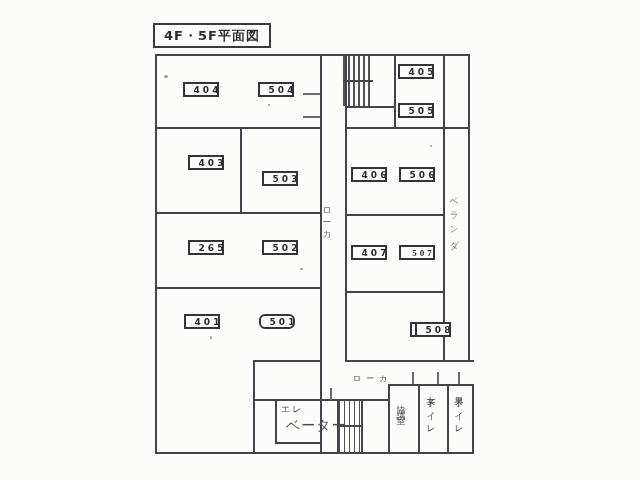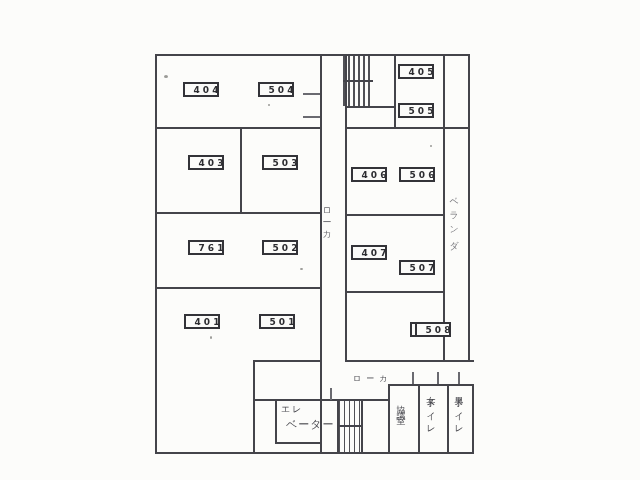--- a/index.html
+++ b/index.html
@@ -34,20 +34,21 @@
     font-size:9px;color:#4a4a50;letter-spacing:3px;line-height:1;white-space:nowrap;
   }
   .htext{position:absolute;font-size:8px;color:#4a4a50;white-space:nowrap;}
   .speck{position:absolute;background:#9a9a96;border-radius:50%;}
 </style>
 </head>
 <body>
 
 <div id="canvas">
 
+  <div class="titlebox">4F・5F平面図</div>
 
   <div class="wall h" style="left:155px;top:54px;width:315px;"></div>
   <div class="wall v" style="left:155px;top:54px;height:400px;"></div>
   <div class="wall h" style="left:155px;top:452px;width:319px;"></div>
   <div class="wall v" style="left:468px;top:54px;height:308px;"></div>
 
   <div class="wall h" style="left:155px;top:127px;width:167px;"></div>
   <div class="wall h" style="left:155px;top:212px;width:167px;"></div>
   <div class="wall h" style="left:155px;top:287px;width:167px;"></div>
   <div class="wall v" style="left:240px;top:127px;height:87px;"></div>
@@ -85,39 +86,39 @@
   <div class="wall v" style="left:418px;top:384px;height:69px;"></div>
   <div class="wall v" style="left:447px;top:384px;height:69px;"></div>
   <div class="wall v" style="left:472px;top:384px;height:69px;"></div>
   <div class="wall v thin" style="left:412px;top:372px;height:12px;"></div>
   <div class="wall v thin" style="left:437px;top:372px;height:12px;"></div>
   <div class="wall v thin" style="left:458px;top:372px;height:12px;"></div>
 
   <div class="roomnum" style="left:183px;top:82px;">404</div>
   <div class="roomnum" style="left:258px;top:82px;">504</div>
   <div class="roomnum" style="left:188px;top:155px;">403</div>
-  <div class="roomnum" style="left:262px;top:155px;">503</div>
-  <div class="roomnum" style="left:188px;top:240px;">761</div>
+  <div class="roomnum" style="left:262px;top:171px;">503</div>
+  <div class="roomnum" style="left:188px;top:240px;">265</div>
   <div class="roomnum" style="left:262px;top:240px;">502</div>
   <div class="roomnum" style="left:184px;top:314px;text-align:center;">401</div>
-  <div class="roomnum" style="left:259px;top:314px;">501</div>
+  <div class="roomnum" style="left:259px;top:314px;border-radius:6px;">501</div>
   <div class="roomnum" style="left:398px;top:64px;">405</div>
   <div class="roomnum" style="left:398px;top:103px;">505</div>
   <div class="roomnum" style="left:351px;top:167px;">406</div>
   <div class="roomnum" style="left:399px;top:167px;">506</div>
   <div class="roomnum" style="left:351px;top:245px;">407</div>
-  <div class="roomnum" style="left:399px;top:260px;">507</div>
+  <div class="roomnum" style="left:399px;top:245px;font-family:Liberation Serif, serif;">507</div>
   <div class="roomnum" style="left:366px;top:322px;margin-left:44px;">408</div>
   <div class="roomnum" style="left:415px;top:322px;">508</div>
 
   <div class="vtext" style="left:322px;top:201px;letter-spacing:6px;color:#6a6a70;">ローカ</div>
   <div class="htext" style="left:353px;top:373px;letter-spacing:5px;">ローカ</div>
   <div class="vtext" style="left:449px;top:191px;letter-spacing:4px;color:#74747a;">ベランダ</div>
   <div class="htext" style="left:281px;top:403px;font-size:9px;letter-spacing:2px;">エレ</div>
-  <div class="htext" style="left:286px;top:417px;font-size:11px;letter-spacing:1px;">ベーター</div>
+  <div class="htext" style="left:286px;top:417px;font-size:14px;letter-spacing:1px;">ベーター</div>
   <div class="vtext" style="left:396px;top:398px;letter-spacing:5px;">協議室</div>
   <div class="vtext" style="left:426px;top:389px;letter-spacing:2px;">女子トイレ</div>
   <div class="vtext" style="left:454px;top:389px;letter-spacing:2px;">男子トイレ</div>
 
   <div class="speck" style="left:164px;top:75px;width:4px;height:3px;"></div>
   <div class="speck" style="left:268px;top:104px;width:2px;height:2px;"></div>
   <div class="speck" style="left:300px;top:268px;width:3px;height:2px;"></div>
   <div class="speck" style="left:210px;top:336px;width:2px;height:3px;"></div>
   <div class="speck" style="left:430px;top:145px;width:2px;height:2px;"></div>
 </div>

